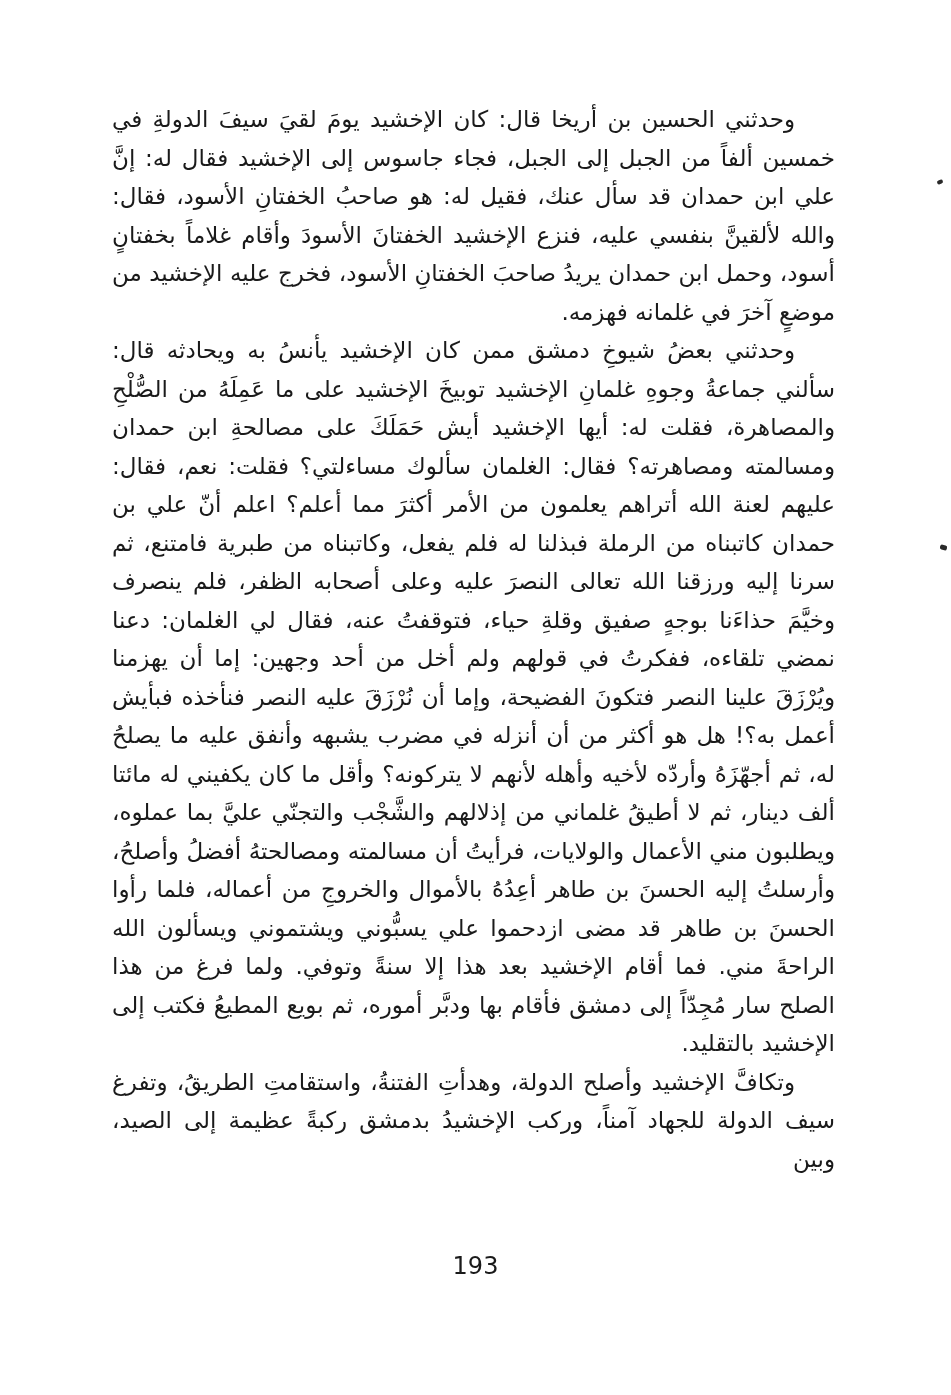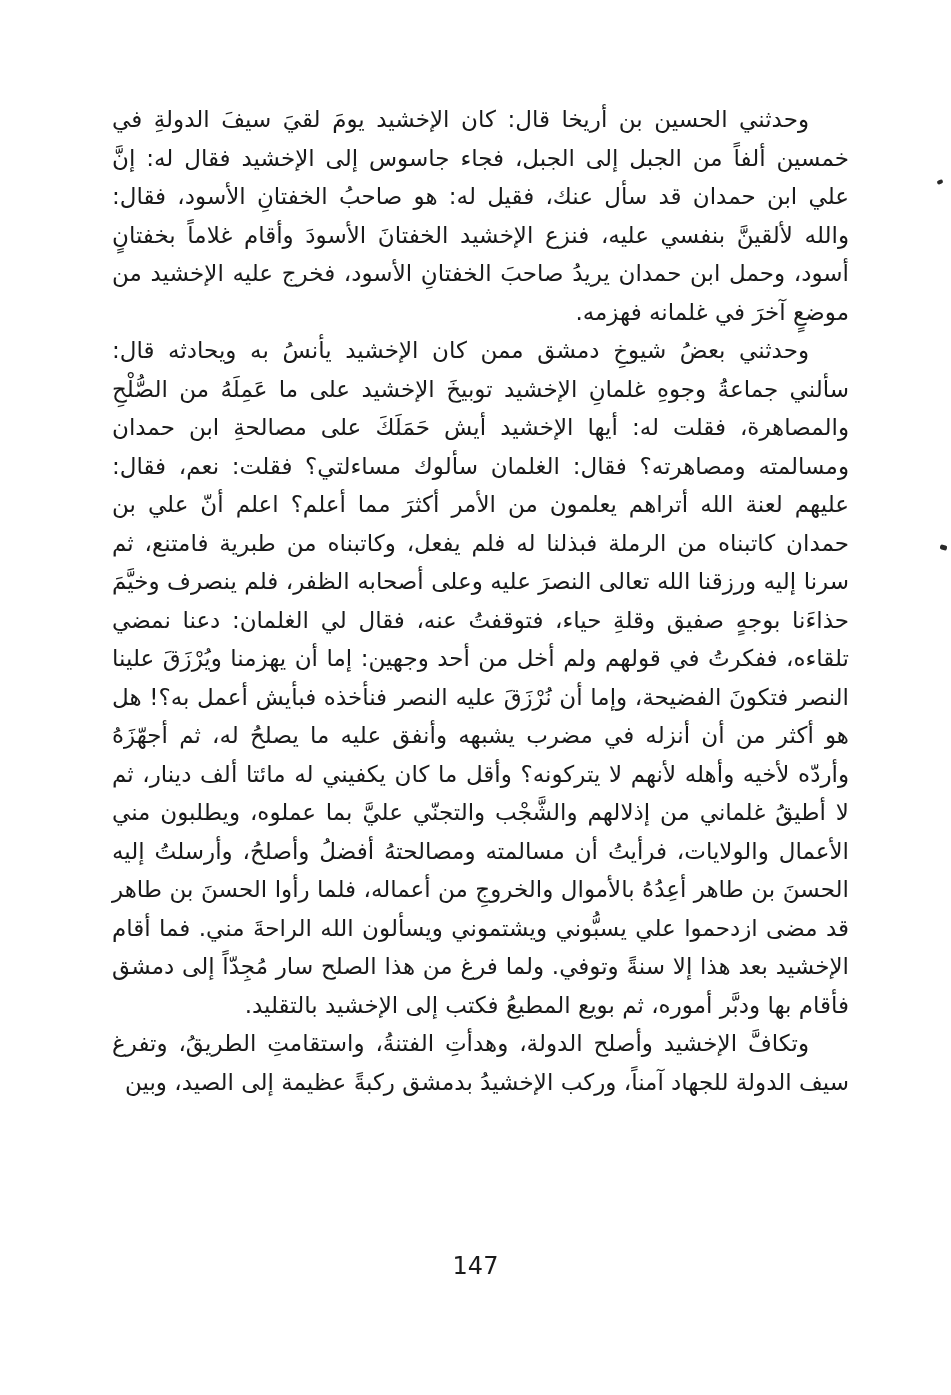--- a/index.html
+++ b/index.html
@@ -13,21 +13,21 @@
     height: 1395px;
     margin: 0 auto;
     background: #ffffff;
     overflow: hidden;
     font-family: "DejaVu Sans", sans-serif;
     color: #1a1a1a;
   }
   .text-block {
     position: absolute;
     top: 100px;
-    right: 102px;
+    right: 116px;
     left: 112px;
     direction: rtl;
     unicode-bidi: embed;
     text-align: justify;
     font-size: 23px;
     line-height: 38.5px;
     letter-spacing: 0;
   }
   .text-block p {
     margin: 0;
@@ -68,18 +68,18 @@
 <body>
 
 <div class="page">
 
   <div class="text-block">
     <p>وحدثني الحسين بن أريخا قال: كان الإخشيد يومَ لقيَ سيفَ الدولةِ في خمسين ألفاً من الجبل إلى الجبل، فجاء جاسوس إلى الإخشيد فقال له: إنَّ علي ابن حمدان قد سأل عنك، فقيل له: هو صاحبُ الخفتانِ الأسود، فقال: والله لألقينَّ بنفسي عليه، فنزع الإخشيد الخفتانَ الأسودَ وأقام غلاماً بخفتانٍ أسود، وحمل ابن حمدان يريدُ صاحبَ الخفتانِ الأسود، فخرج عليه الإخشيد من موضعٍ آخرَ في غلمانه فهزمه.</p>
     <p>وحدثني بعضُ شيوخِ دمشق ممن كان الإخشيد يأنسُ به ويحادثه قال: سألني جماعةُ وجوهِ غلمانِ الإخشيد توبيخَ الإخشيد على ما عَمِلَهُ من الصُّلْحِ والمصاهرة، فقلت له: أيها الإخشيد أيش حَمَلَكَ على مصالحةِ ابن حمدان ومسالمته ومصاهرته؟ فقال: الغلمان سألوك مساءلتي؟ فقلت: نعم، فقال: عليهم لعنة الله أتراهم يعلمون من الأمر أكثرَ مما أعلم؟ اعلم أنّ علي بن حمدان كاتبناه من الرملة فبذلنا له فلم يفعل، وكاتبناه من طبرية فامتنع، ثم سرنا إليه ورزقنا الله تعالى النصرَ عليه وعلى أصحابه الظفر، فلم ينصرف وخيَّمَ حذاءَنا بوجهٍ صفيق وقلةِ حياء، فتوقفتُ عنه، فقال لي الغلمان: دعنا نمضي تلقاءه، ففكرتُ في قولهم ولم أخل من أحد وجهين: إما أن يهزمنا ويُرْزَقَ علينا النصر فتكونَ الفضيحة، وإما أن نُرْزَقَ عليه النصر فنأخذه فبأيش أعمل به؟! هل هو أكثر من أن أنزله في مضرب يشبهه وأنفق عليه ما يصلحُ له، ثم أجهّزَهُ وأردّه لأخيه وأهله لأنهم لا يتركونه؟ وأقل ما كان يكفيني له مائتا ألف دينار، ثم لا أطيقُ غلماني من إذلالهم والشَّجْب والتجنّي عليَّ بما عملوه، ويطلبون مني الأعمال والولايات، فرأيتُ أن مسالمته ومصالحتهُ أفضلُ وأصلحُ، وأرسلتُ إليه الحسنَ بن طاهر أعِدُهُ بالأموال والخروجِ من أعماله، فلما رأوا الحسنَ بن طاهر قد مضى ازدحموا علي يسبُّوني ويشتموني ويسألون الله الراحةَ مني. فما أقام الإخشيد بعد هذا إلا سنةً وتوفي. ولما فرغ من هذا الصلح سار مُجِدّاً إلى دمشق فأقام بها ودبَّر أموره، ثم بويع المطيعُ فكتب إلى الإخشيد بالتقليد.</p>
     <p>وتكافَّ الإخشيد وأصلح الدولة، وهدأتِ الفتنةُ، واستقامتِ الطريقُ، وتفرغ سيف الدولة للجهاد آمناً، وركب الإخشيدُ بدمشق ركبةً عظيمة إلى الصيد، وبين</p>
   </div>
 
-  <div class="page-number">147</div>
+  <div class="page-number">193</div>
 
   <span class="scan-artifact artifact-1"></span>
   <span class="scan-artifact artifact-2"></span>
 
 </div>
 
 </body></html>

